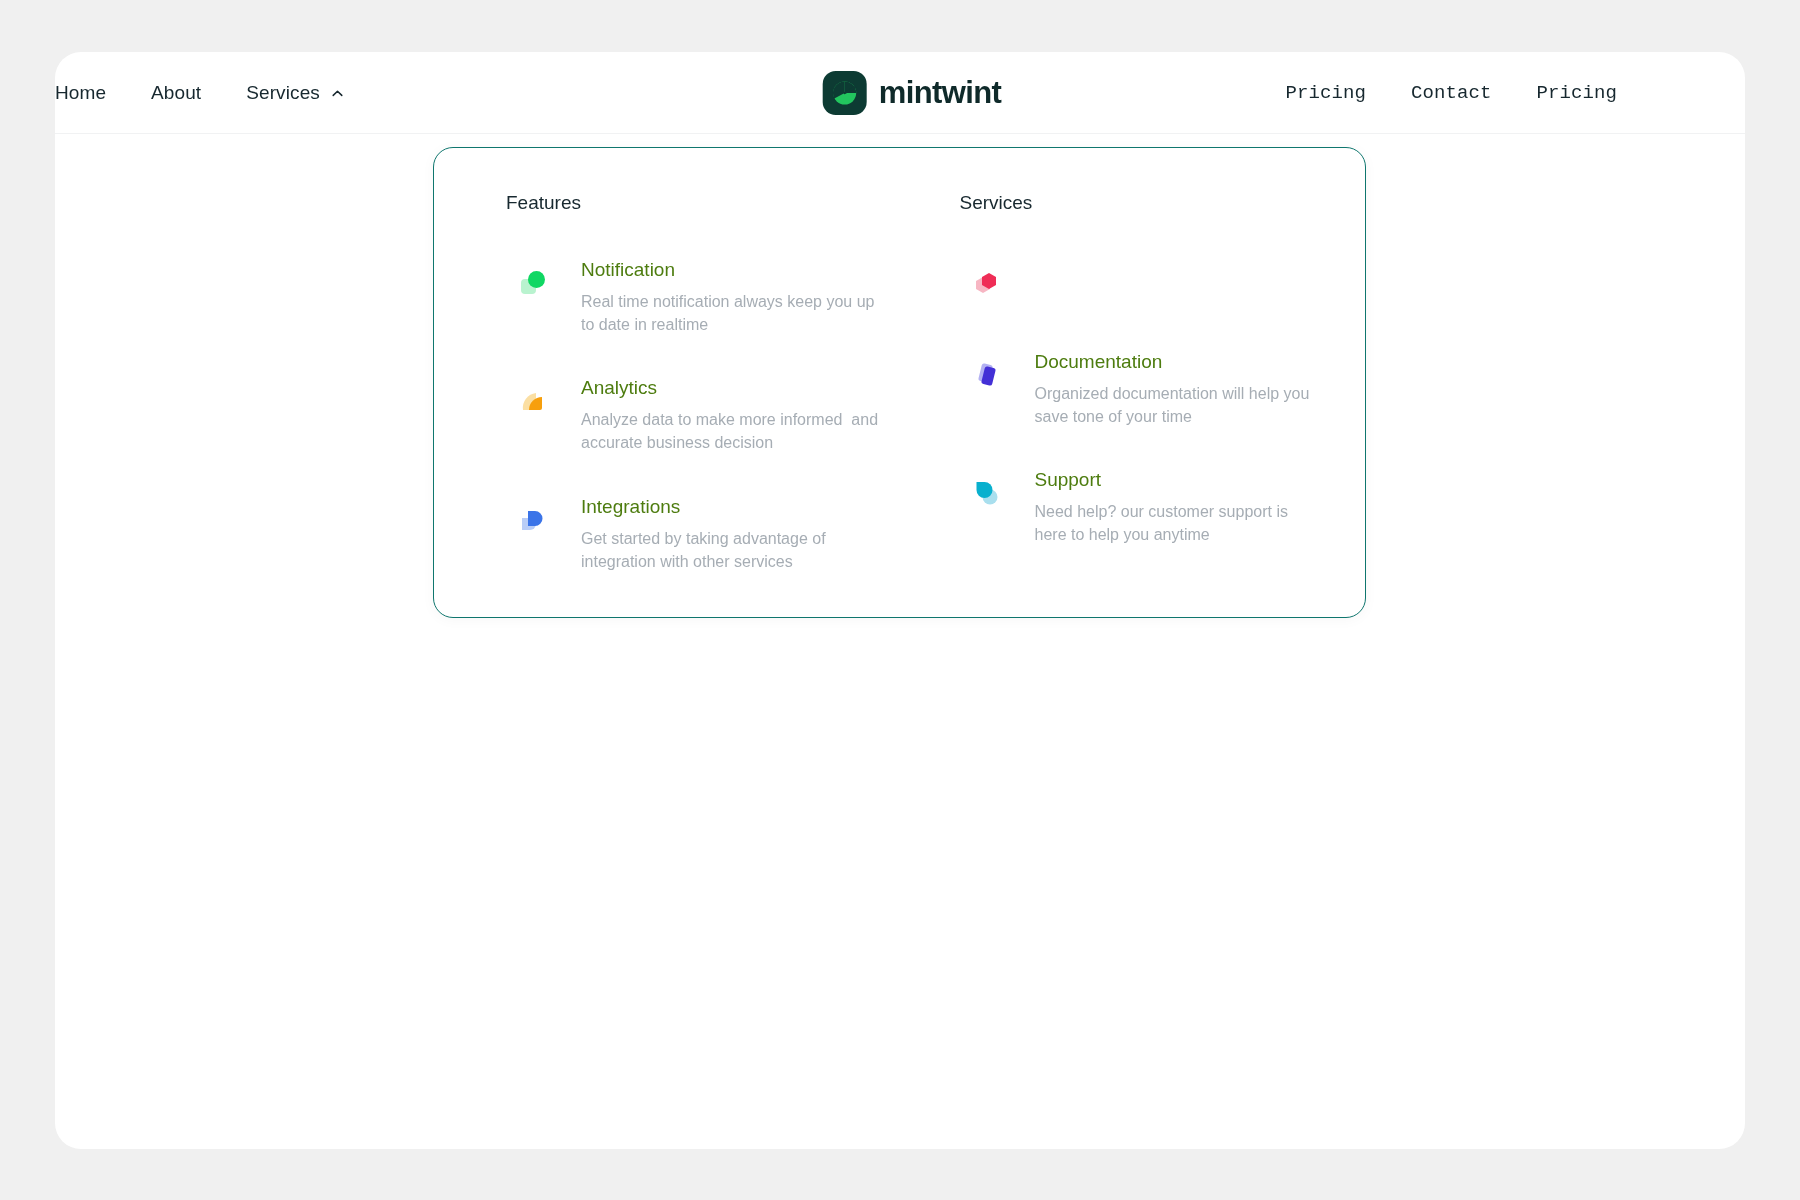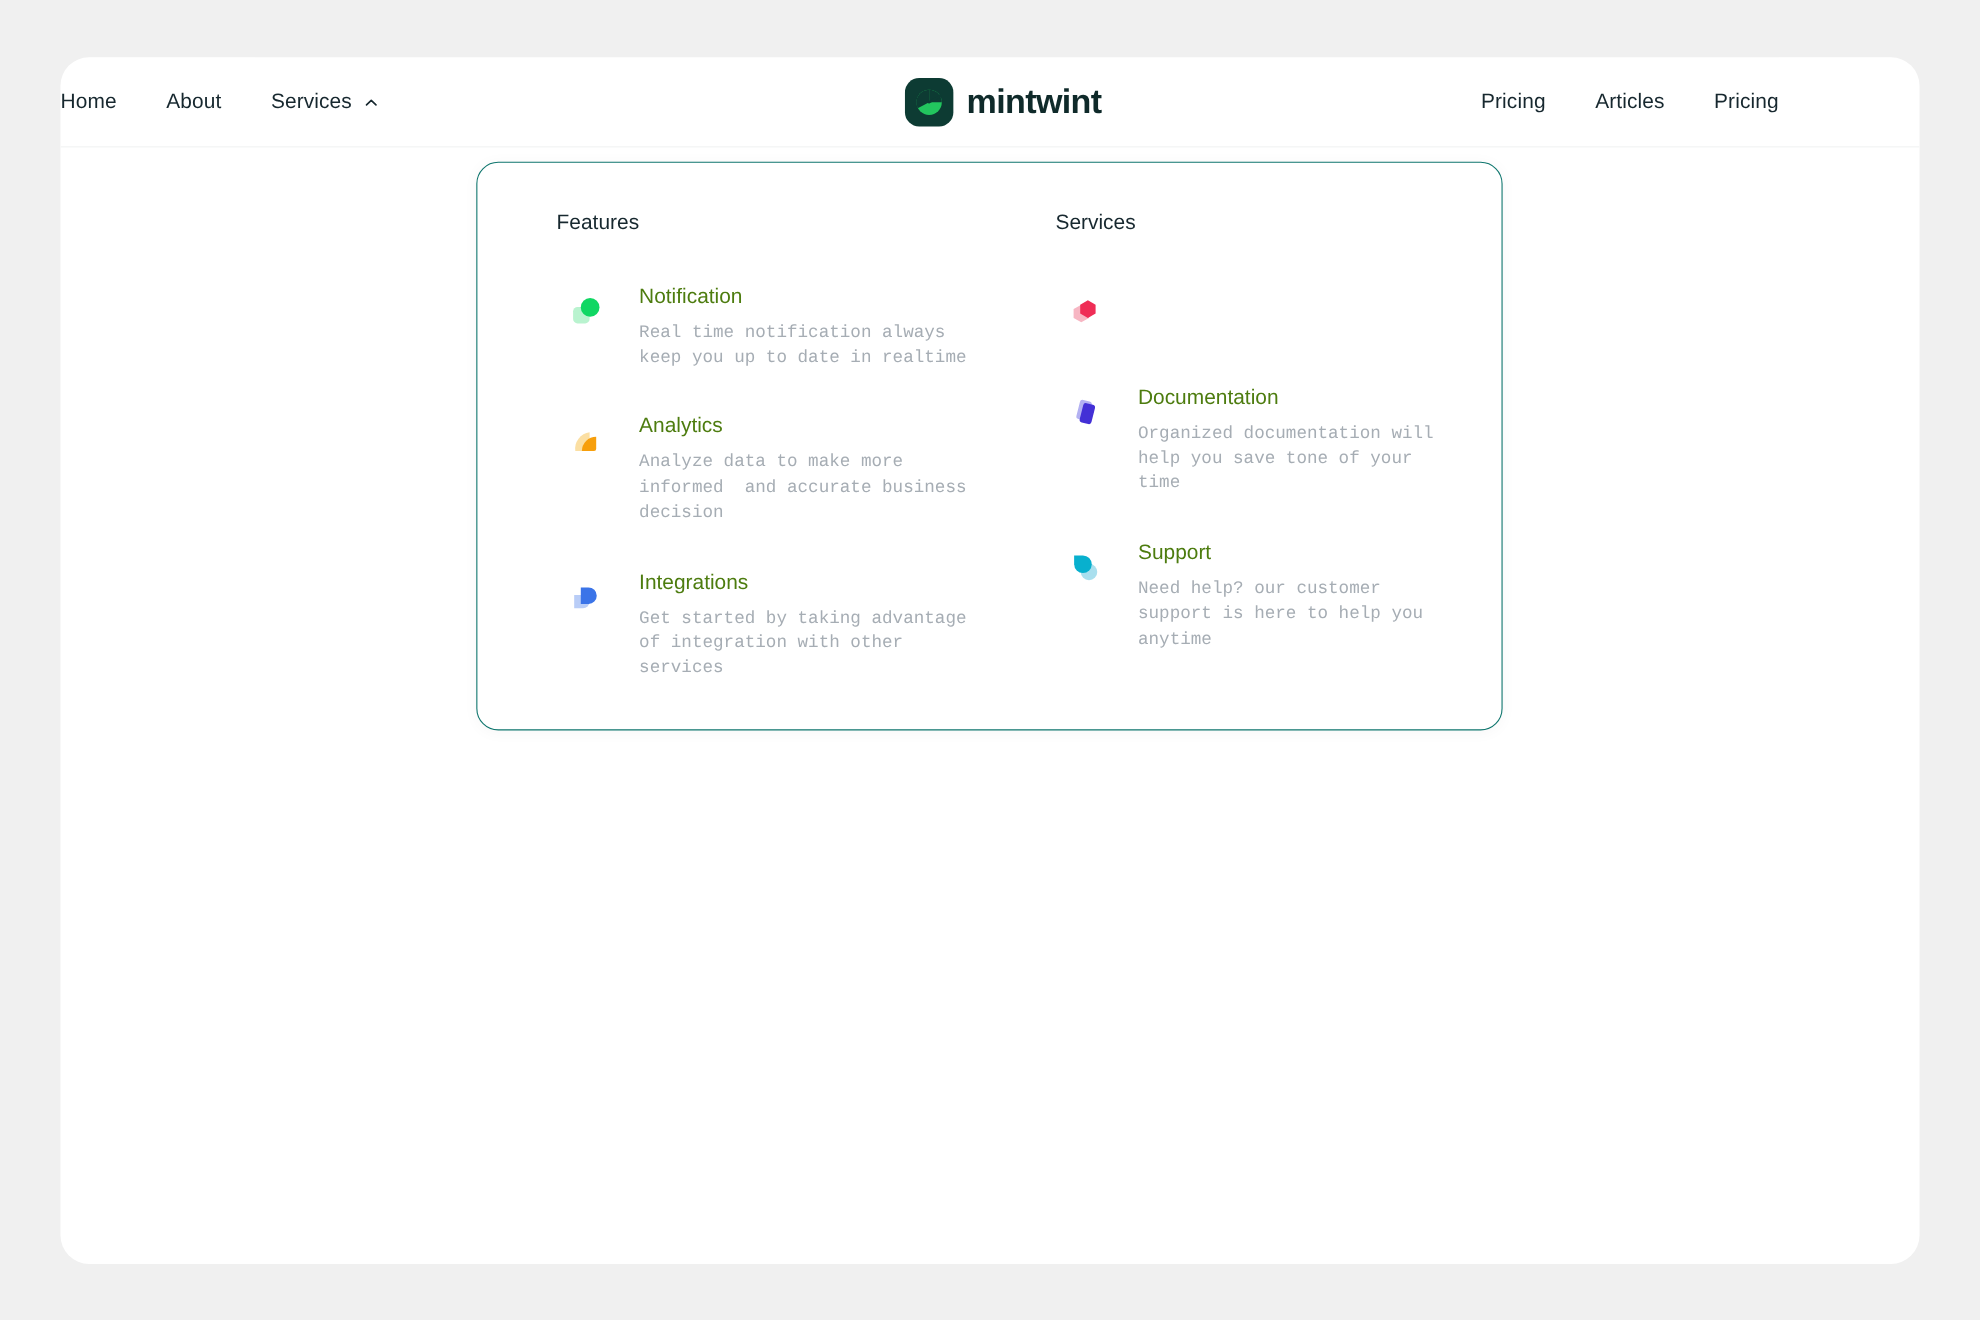--- a/index.html
+++ b/index.html
@@ -29,20 +29,21 @@
     display:flex;
     align-items:center;
     gap:45px;
   }
   .nav-right {
     display:flex;
     align-items:center;
     gap:45px;
     position:absolute;
     right:128px;
+    font-family:Liberation Mono, monospace;
   }
   .nav-link {
     font-size:19px;
     color:#17282f;
     letter-spacing:.1px;
     white-space:nowrap;
     cursor:pointer;
   }
   .nav-dd {
     display:flex;
@@ -129,21 +130,20 @@
     color:#4d7c0f;
     margin-bottom:10px;
     white-space:nowrap;
   }
   .item-desc {
     font-size:16px;
     line-height:1.42;
     color:#a6adb4;
     max-width:310px;
     white-space:pre-wrap;
-    font-family:Liberation Mono, monospace;
   }
 </style>
 </head>
 <body>
 
 <div class="page">
 
   <div class="navbar">
 
     <div class="nav-left">
@@ -166,21 +166,21 @@
           <path d="M15 15 L15 3.5 A11.5 11.5 0 0 1 26.5 15 Z" fill="#0d3b33"></path>
           <path d="M15 15 L4.6 20.4 A11.5 11.5 0 0 1 15 3.5 Z" fill="#0d3b33"></path>
           <path d="M15 15 L25.4 9.2" stroke="#0d3b33" stroke-width="2.2" stroke-linecap="round"></path>
         </svg>
       </span>
       <span class="logo-text">mintwint</span>
     </div>
 
     <div class="nav-right">
       <span class="nav-link">Pricing</span>
-      <span class="nav-link">Articles</span>
+      <span class="nav-link">Contact</span>
       <span class="nav-link">Pricing</span>
     </div>
   </div>
 
   <div class="dropdown">
     <div class="dd-cols">
 
       <div class="dd-col">
         <div class="col-title">Features</div>
 

